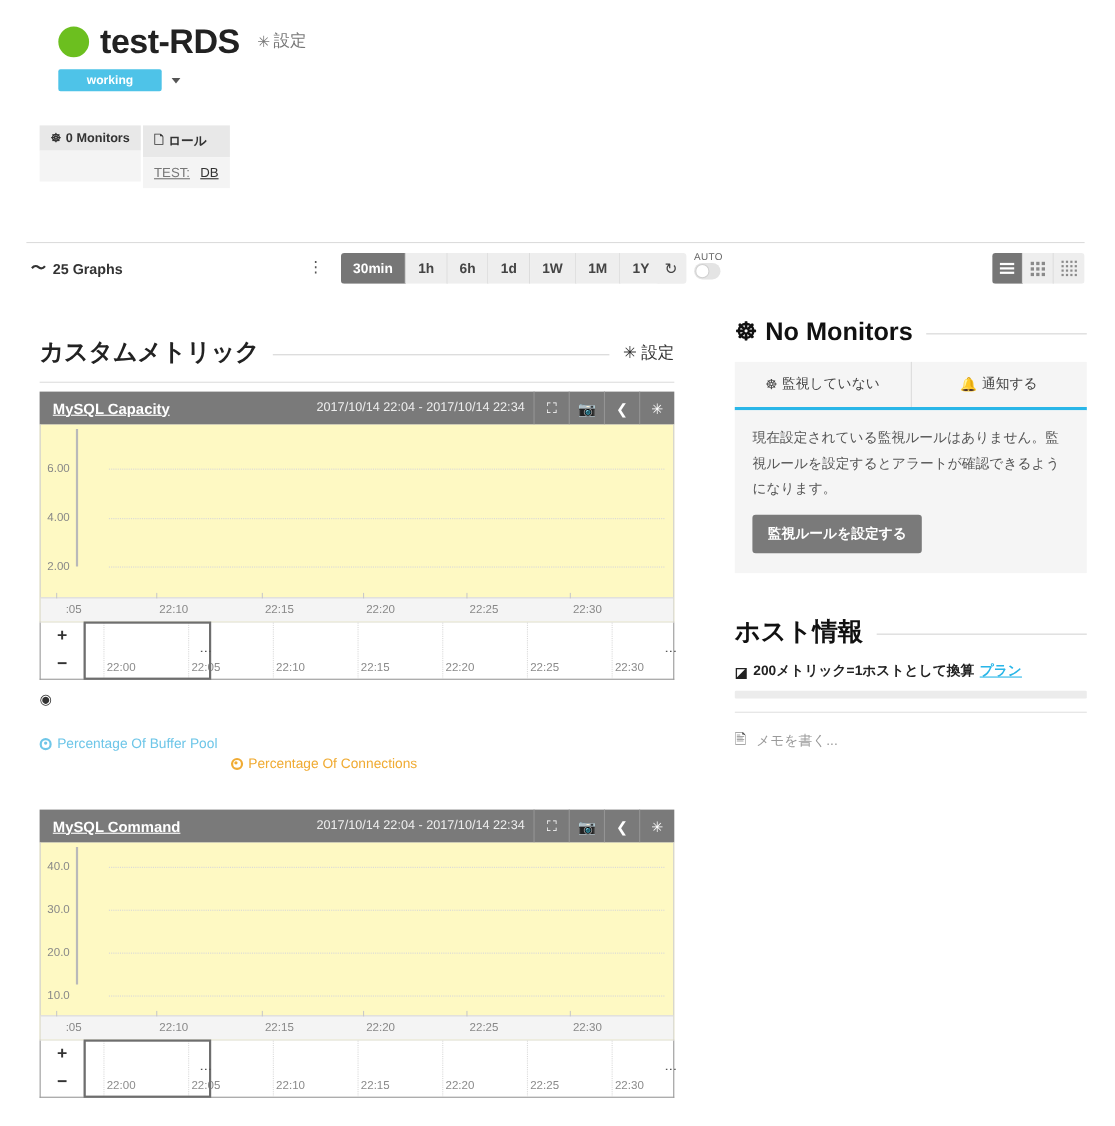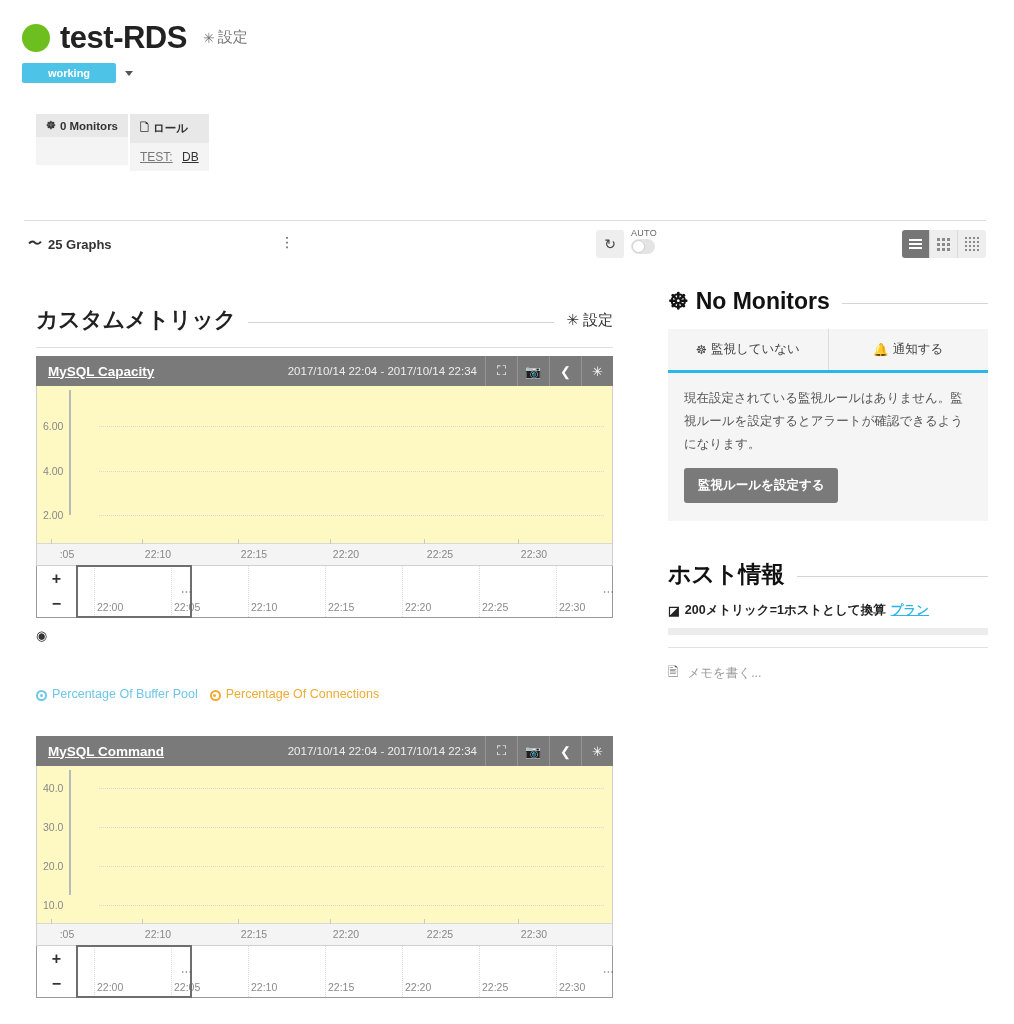--- a/index.html
+++ b/index.html
@@ -7,21 +7,21 @@
     margin: 0; padding: 0;
     width: 1014px; height: 1024px;
     background: #ffffff;
     font-family: "Liberation Sans", sans-serif;
     color: #333;
     overflow: hidden;
   }
   #page { position: relative; width: 1014px; height: 1024px; }
 
   
-  .host-header { position: absolute; left: 22px; top: 22px; }
+  .host-header { position: absolute; left: 53px; top: 22px; }
   .title-row { display: flex; align-items: center; gap: 10px; }
   .status-dot {
     width: 28px; height: 28px; border-radius: 50%;
     background: #6cbf1f; display: inline-block;
   }
   .host-name {
     font-size: 31px; font-weight: bold; letter-spacing: -0.5px;
     color: #222; line-height: 1;
   }
   .settings-link {
@@ -182,21 +182,21 @@
     cursor: ew-resize; writing-mode: vertical-rl;
   }
   .rs-handle-right-out { position: absolute; right: 2px; top: 50%;
     transform: translateY(-50%); font-size: 11px; color: #555;
     line-height: 3px; writing-mode: vertical-rl; cursor: ew-resize; }
 
   
   .legend-wrap { margin-top: 10px; }
   .legend-toggle { font-size: 13px; color: #333; cursor: pointer; }
   .legend-items { margin-top: 8px; display: flex; gap: 12px; flex-wrap: wrap; }
-  .legend-item { display: flex; align-items: flex-end; gap: 5px; font-size: 12.5px;
+  .legend-item { display: flex; align-items: center; gap: 5px; font-size: 12.5px;
     cursor: pointer; }
   .legend-dot { width: 11px; height: 11px; border-radius: 50%;
     border: 2.5px solid currentColor; background: transparent; position: relative; }
   .legend-dot::after { content: ""; position: absolute; left: 1.5px; top: 1.5px;
     width: 3px; height: 3px; border-radius: 50%; background: currentColor; }
 
   
   #right-panel { position: absolute; left: 668px; top: 288px; width: 320px; }
   .rp-title { font-size: 23px; font-weight: bold; color: #111; display: flex;
     align-items: center; gap: 7px; white-space: nowrap; }
@@ -269,20 +269,29 @@
   </div>
 
   <div class="toolbar-sep"></div>
   <div class="toolbar">
     <div class="graph-count">
       <span class="wave-icon">〜</span>
       <span>25 Graphs</span>
     </div>
     <div class="sort-dots">⋮</div>
 
+    <div class="range-group">
+      <div class="range-btn active">30min</div>
+      <div class="range-btn">1h</div>
+      <div class="range-btn">6h</div>
+      <div class="range-btn">1d</div>
+      <div class="range-btn">1W</div>
+      <div class="range-btn">1M</div>
+      <div class="range-btn">1Y</div>
+    </div>
 
     <div class="reload-btn">
       <span>↻</span>
     </div>
 
     <div class="auto-toggle">
       <div class="auto-label">AUTO</div>
       <div class="auto-switch">
           <i></i>
         </div>

